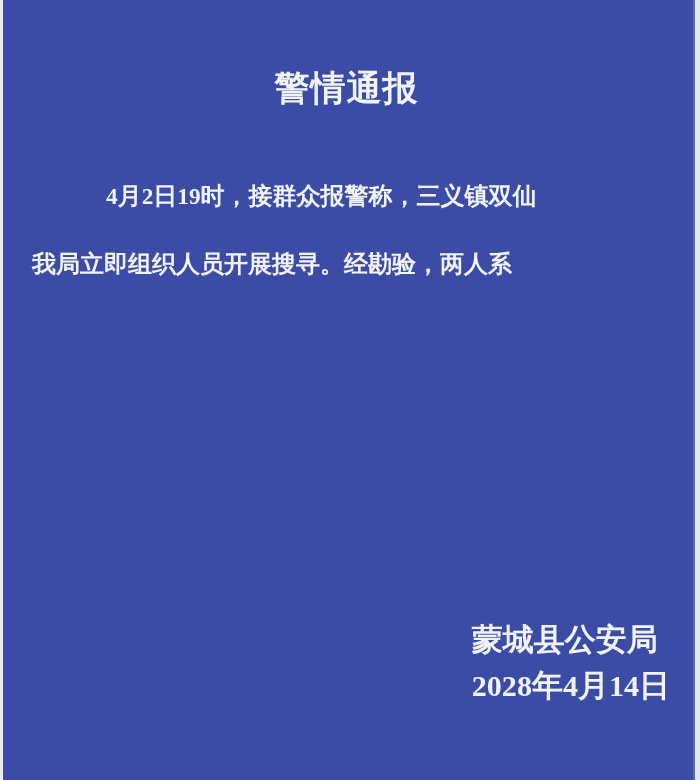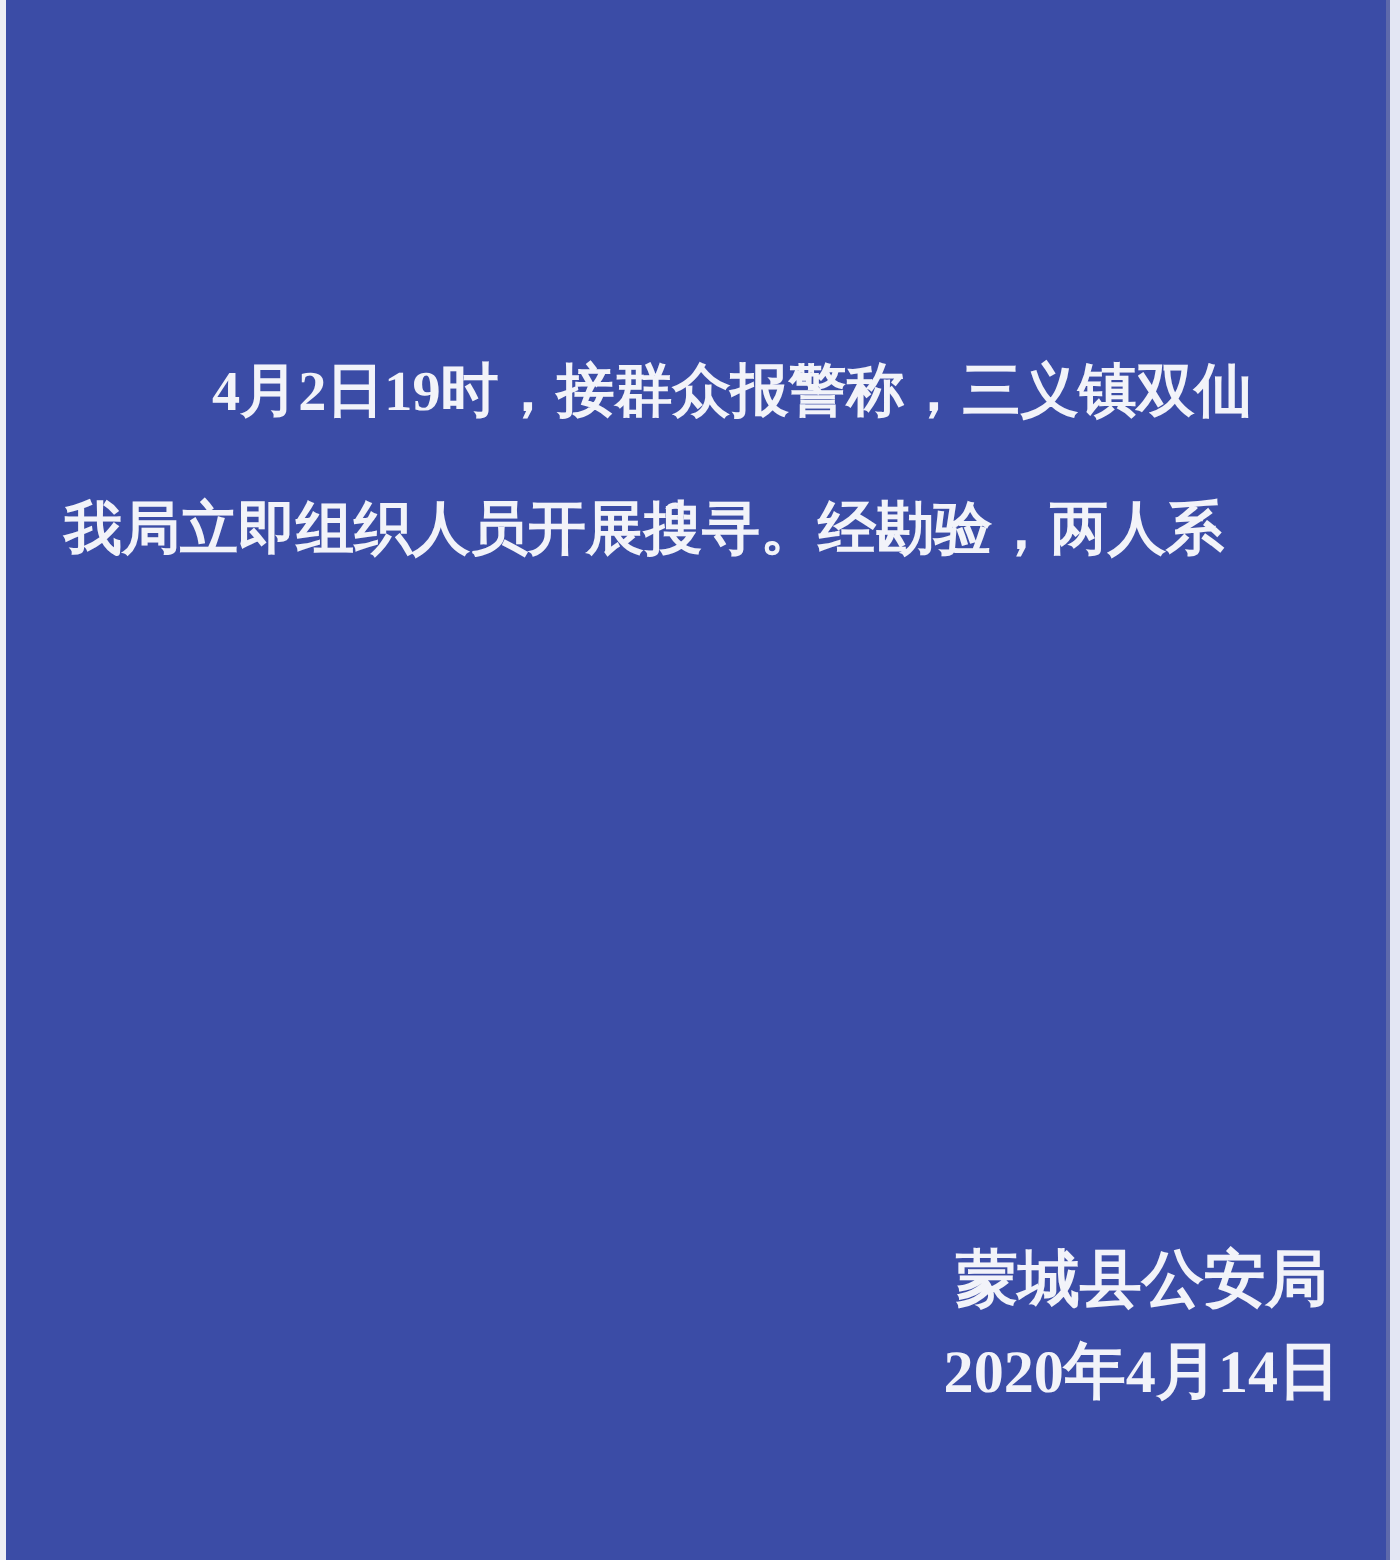--- a/index.html
+++ b/index.html
@@ -29,51 +29,52 @@
     margin: 0;
     text-align: center;
     font-size: 35px;
     line-height: 38px;
     font-weight: 700;
     letter-spacing: 1px;
   }
   .body-text {
     position: absolute;
     left: 32px; right: 41px; top: 162px;
-    font-size: 29px;
+    font-size: 24px;
     line-height: 68px;
     font-weight: 700;
   }
   .body-line { white-space: nowrap; }
   .body-line.indent { padding-left: 74px; }
   .signoff {
     position: absolute;
     right: 30px; top: 617px;
-    text-align: center;
+    text-align: left;
     font-size: 31px;
     line-height: 46px;
     font-weight: 700;
   }
   .num {
     font-family: "Liberation Serif", serif;
     font-weight: 700;
     font-size: 0.97em;
     letter-spacing: 0;
   }
 </style>
 </head>
 <body>
 
 <div class="notice">
   <div class="edge-left"></div>
   <div class="edge-right"></div>
 
+  <h1 class="title">警情通报</h1>
 
   <div class="body-text">
     <div class="body-line indent serif-digits"><span class="num">4</span>月<span class="num">2</span>日<span class="num">19</span>时，接群众报警称，三义镇双仙</div>
     <div class="body-line serif-digits">我局立即组织人员开展搜寻。经勘验，两人系</div>
   </div>
 
   <div class="signoff">
     <div class="issuer">蒙城县公安局</div>
-    <div class="date serif-digits"><span class="num">2020</span>年<span class="num">4</span>月<span class="num">14</span>日</div>
+    <div class="date serif-digits"><span class="num">2028</span>年<span class="num">4</span>月<span class="num">14</span>日</div>
   </div>
 </div>
 
 </body></html>

